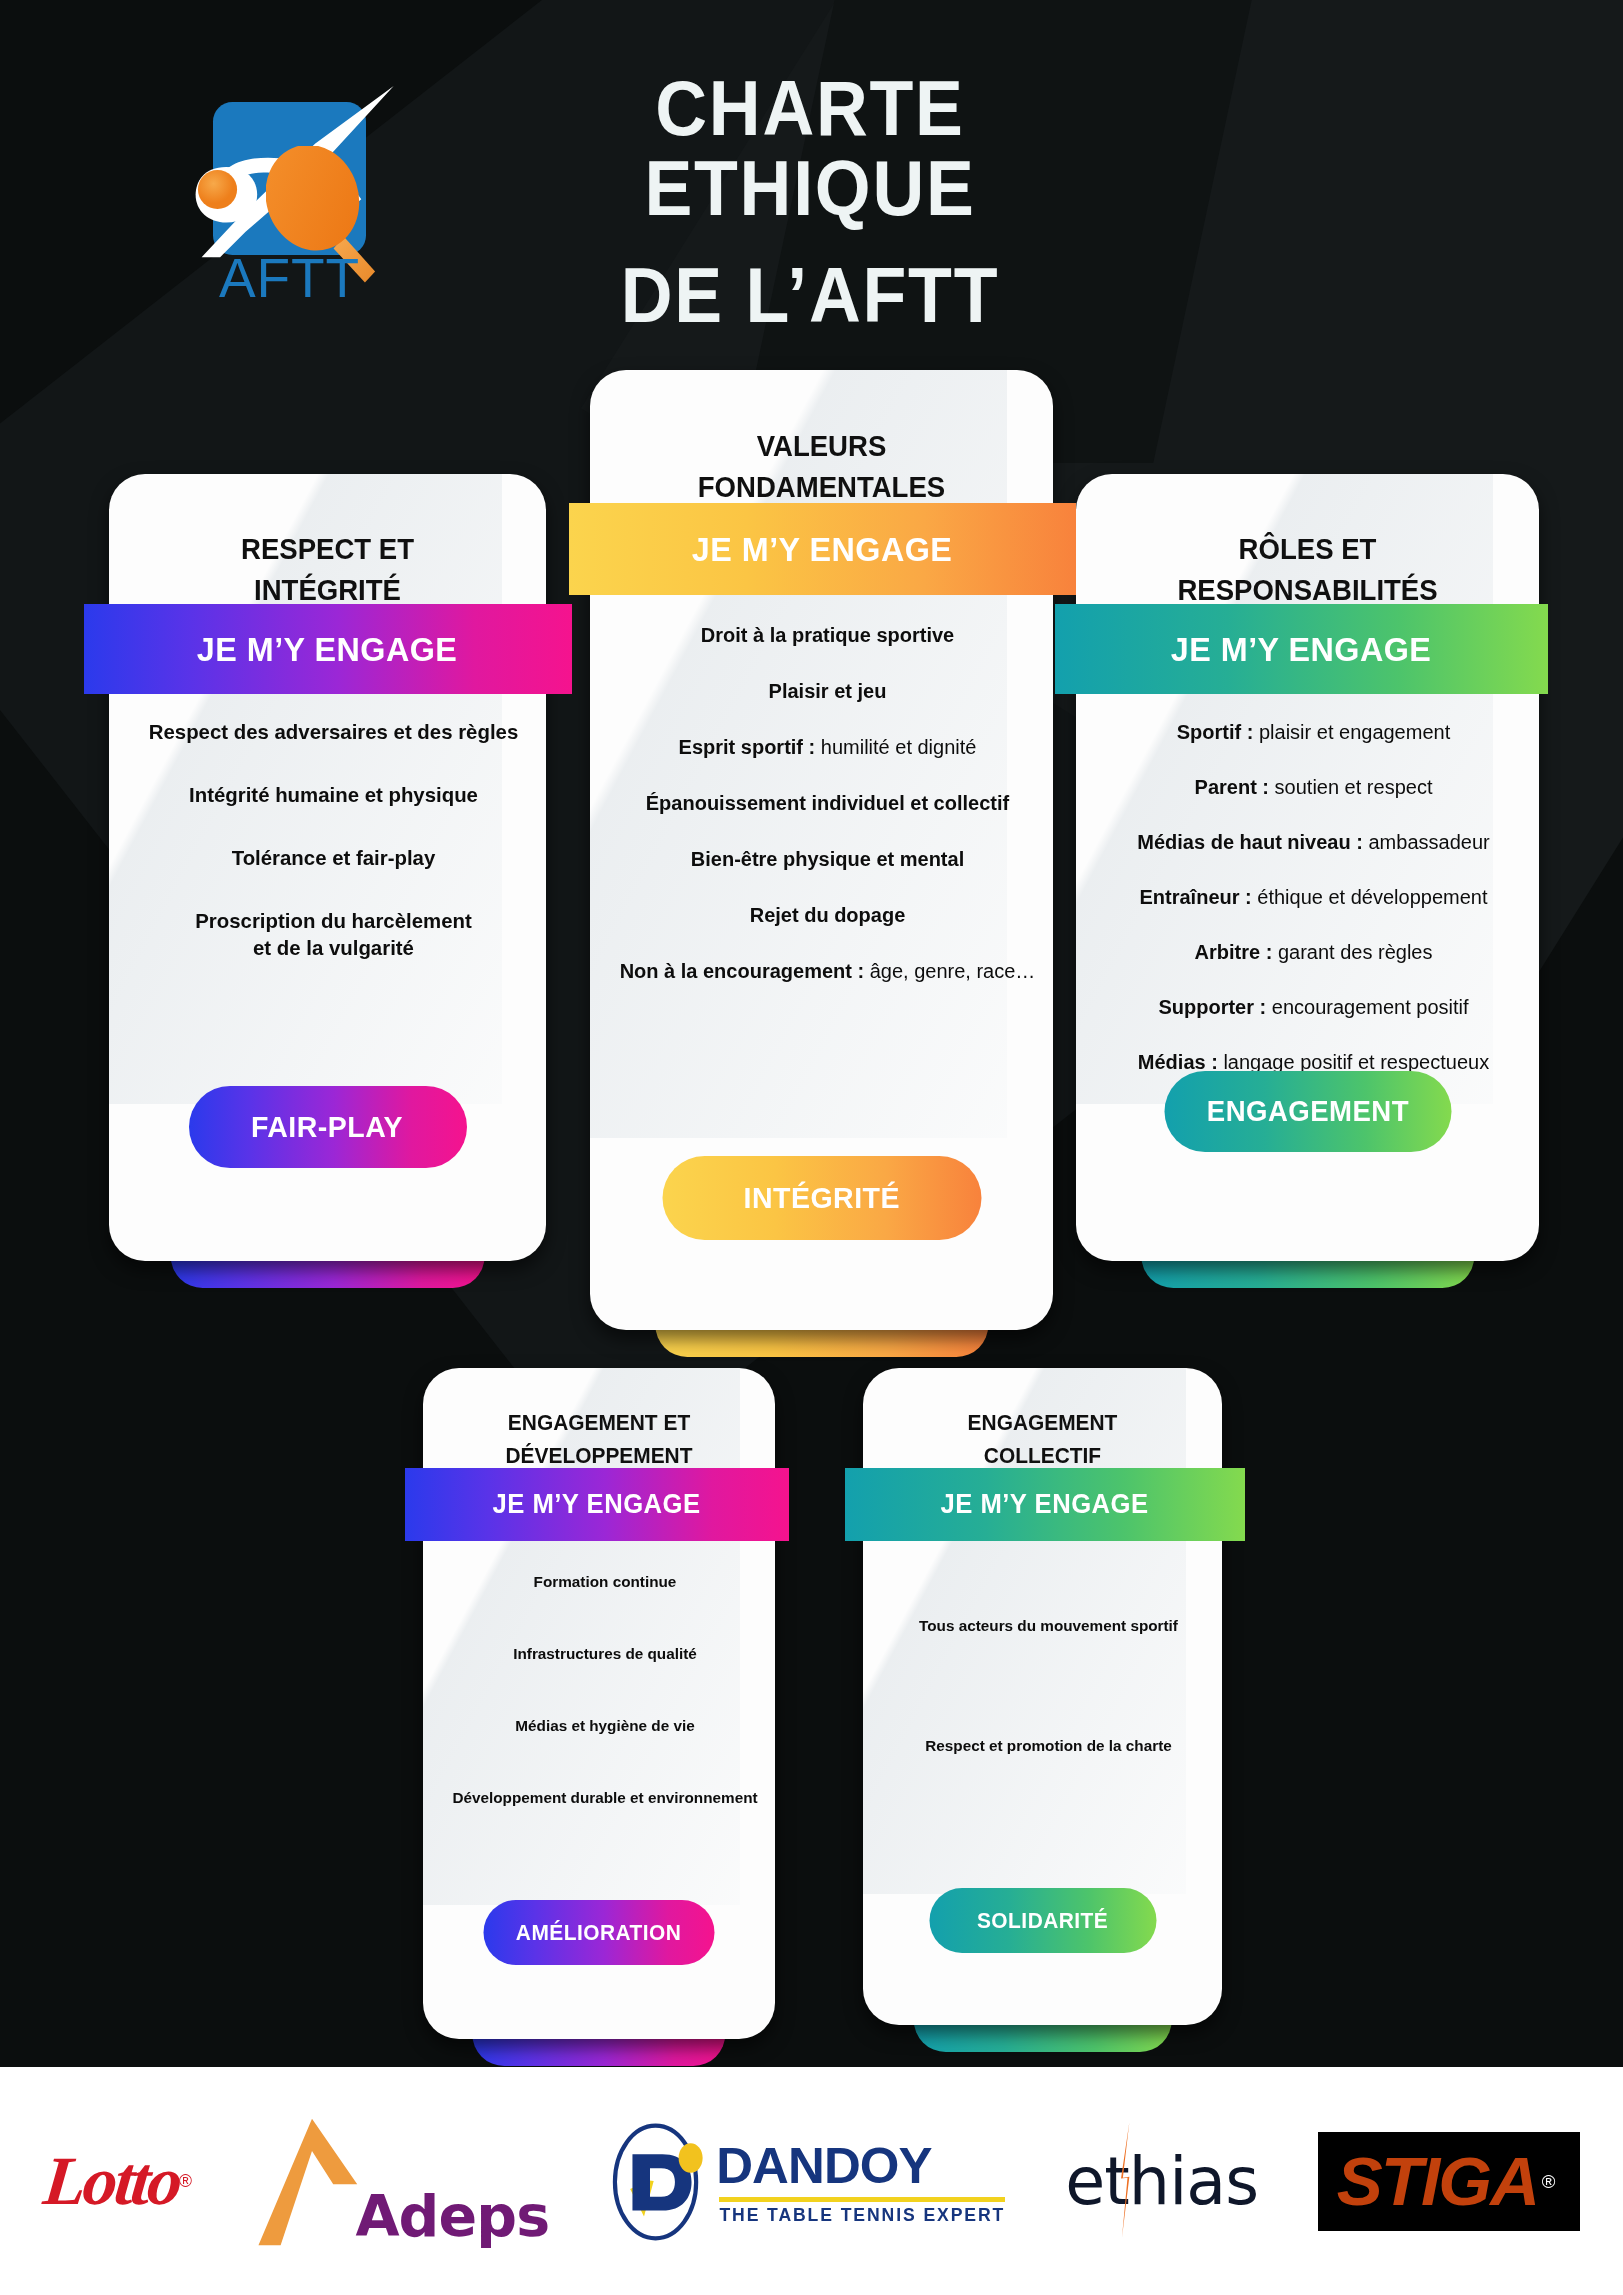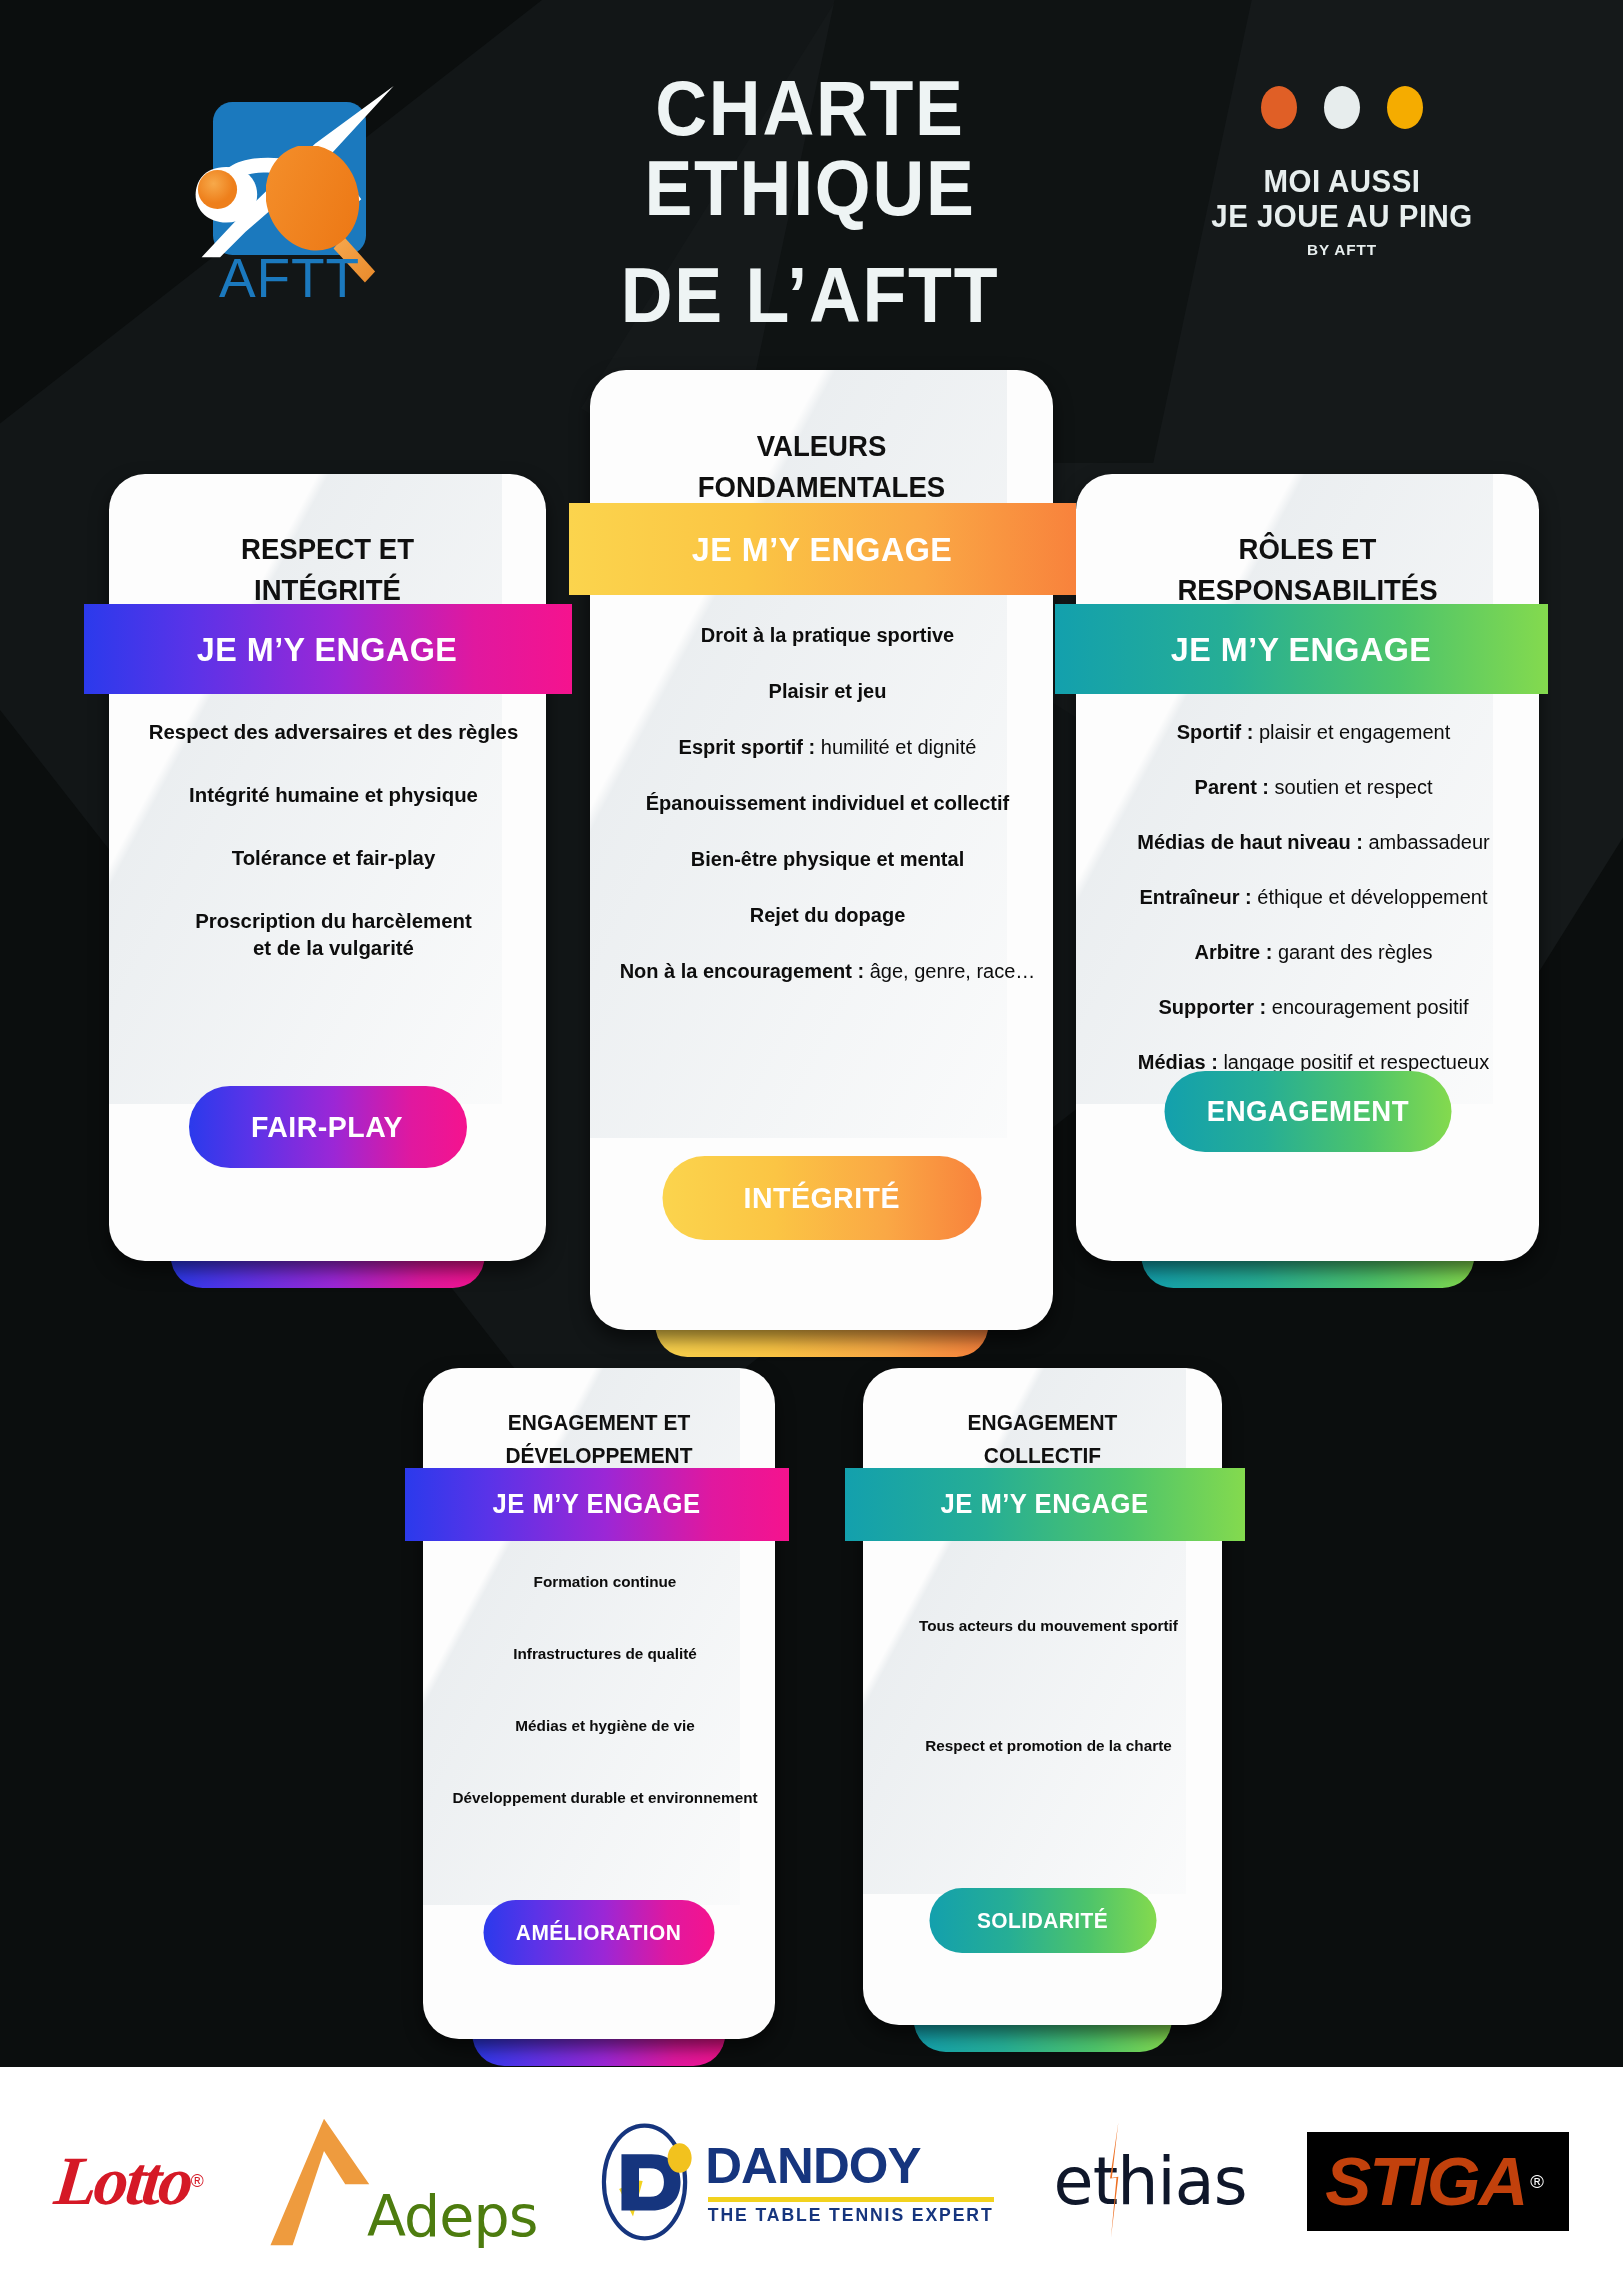--- a/index.html
+++ b/index.html
@@ -171,21 +171,21 @@
     font-family:"Liberation Serif", serif;
     font-size:69px; font-weight:700; font-style:italic;
     color:#D51926; letter-spacing:-2.8px;
     transform:skewX(-6deg);
   }
   .reg { font-size:17.6px; vertical-align:super; font-style:normal; }
 
   .adeps-wrap { display:flex; align-items:flex-end; }
   .adeps-word {
     font-family:"DejaVu Sans", sans-serif;
-    font-size:57px; font-weight:400; color:#4d7c0f; letter-spacing:-0.9px;
+    font-size:57px; font-weight:700; color:#701a75; letter-spacing:-0.9px;
     margin-left:-16.7px;
   }
 
   .dandoy-wrap { display:flex; align-items:center; gap:10.2px; }
   .dandoy-text { display:flex; flex-direction:column; }
   .dandoy-word {
     font-family:"Liberation Sans Narrow","Liberation Sans", sans-serif;
     font-size:50px; font-weight:700; color:#16357E; letter-spacing:-0.9px;
     transform:scaleX(1.02);
   }
@@ -254,30 +254,20 @@
         <circle cx="44" cy="44" r="42" fill="url(#ballG)"></circle>
       </svg>
       <div class="aftt-text">AFTT</div>
     </div>
 
     <div class="main-title">
       <div class="l1">CHARTE ETHIQUE</div>
       <div class="l2">DE L’AFTT</div>
     </div>
 
-    <div class="campaign">
-      <div class="dots">
-        <span class="dot orange"></span>
-        <span class="dot white"></span>
-        <span class="dot yellow"></span>
-      </div>
-      <div class="c1">MOI AUSSI</div>
-      <div class="c2">JE JOUE AU PING</div>
-      <div class="c3">BY AFTT</div>
-    </div>
   </div>
 
   <div class="card-wrap" id="card1">
     <div class="card-shadow g-pink"></div>
     <div class="card"></div>
     <div class="card-title" style="top:55px; font-size:29px; line-height:1.42;">
       <div>RESPECT ET</div>
       <div>INTÉGRITÉ</div>
     </div>
     <div class="banner g-pink" style="left:-25.5px; top:130px; width:488px; height:90px; font-size:34px;">

